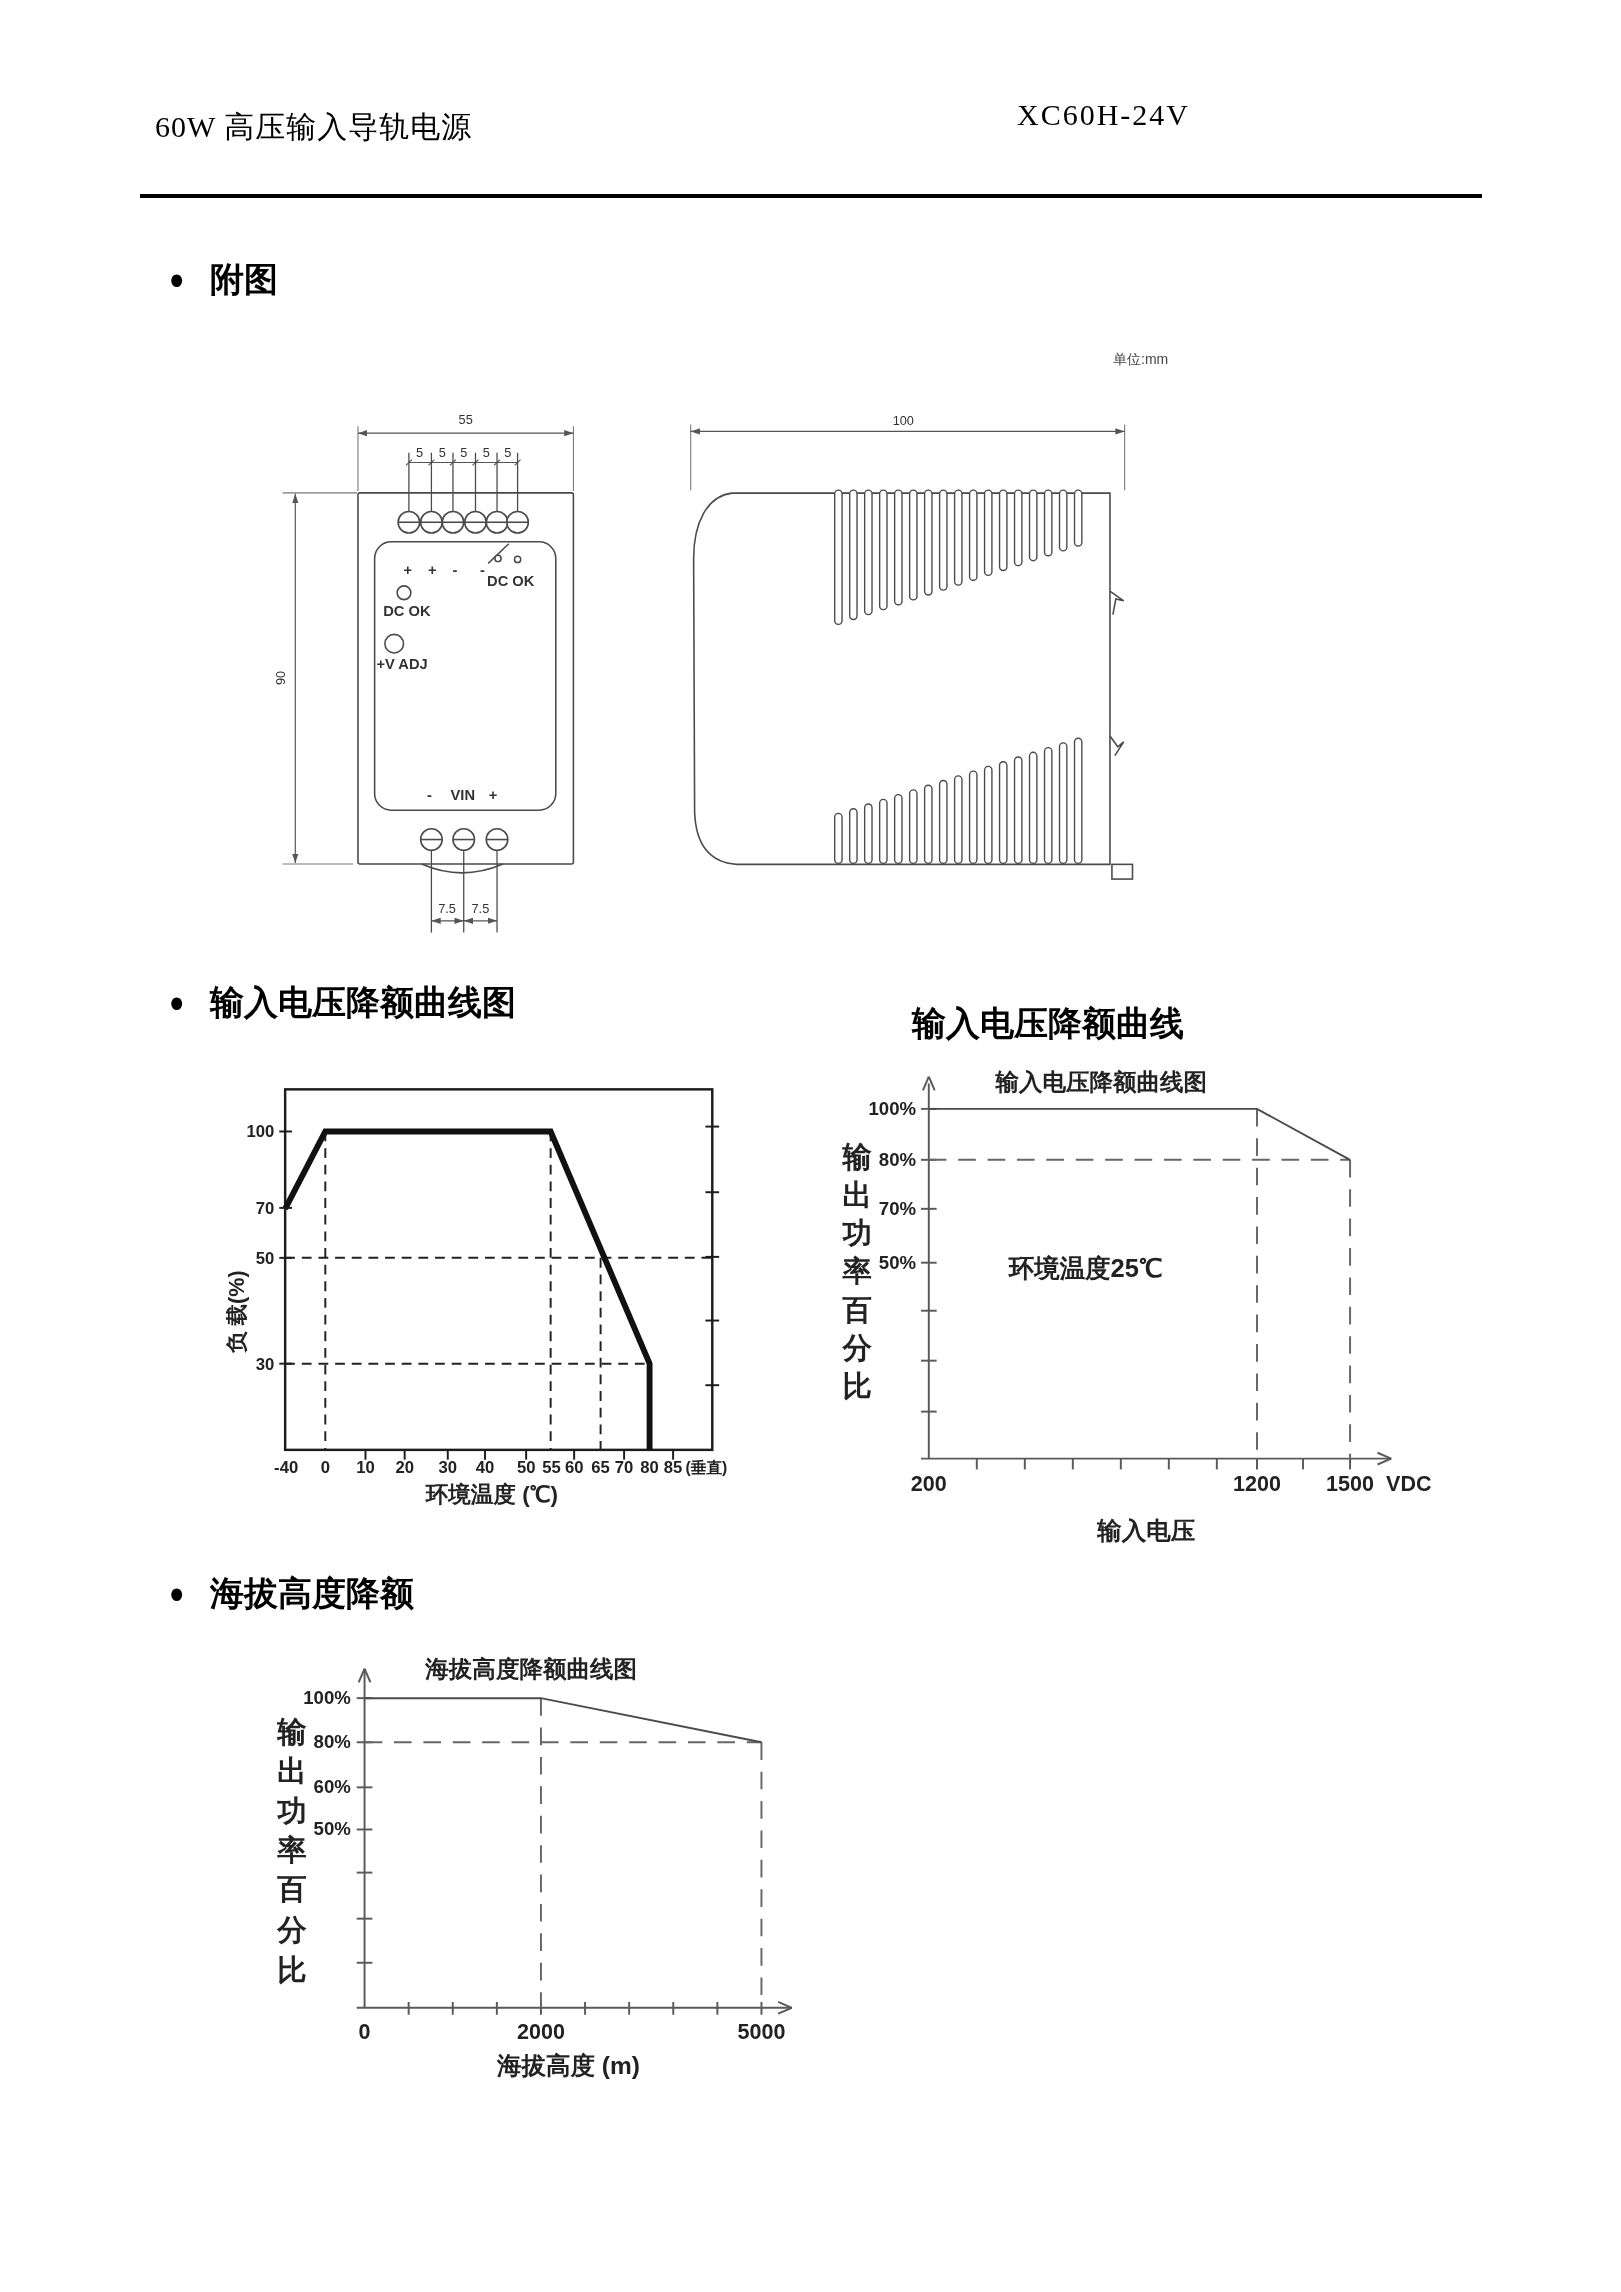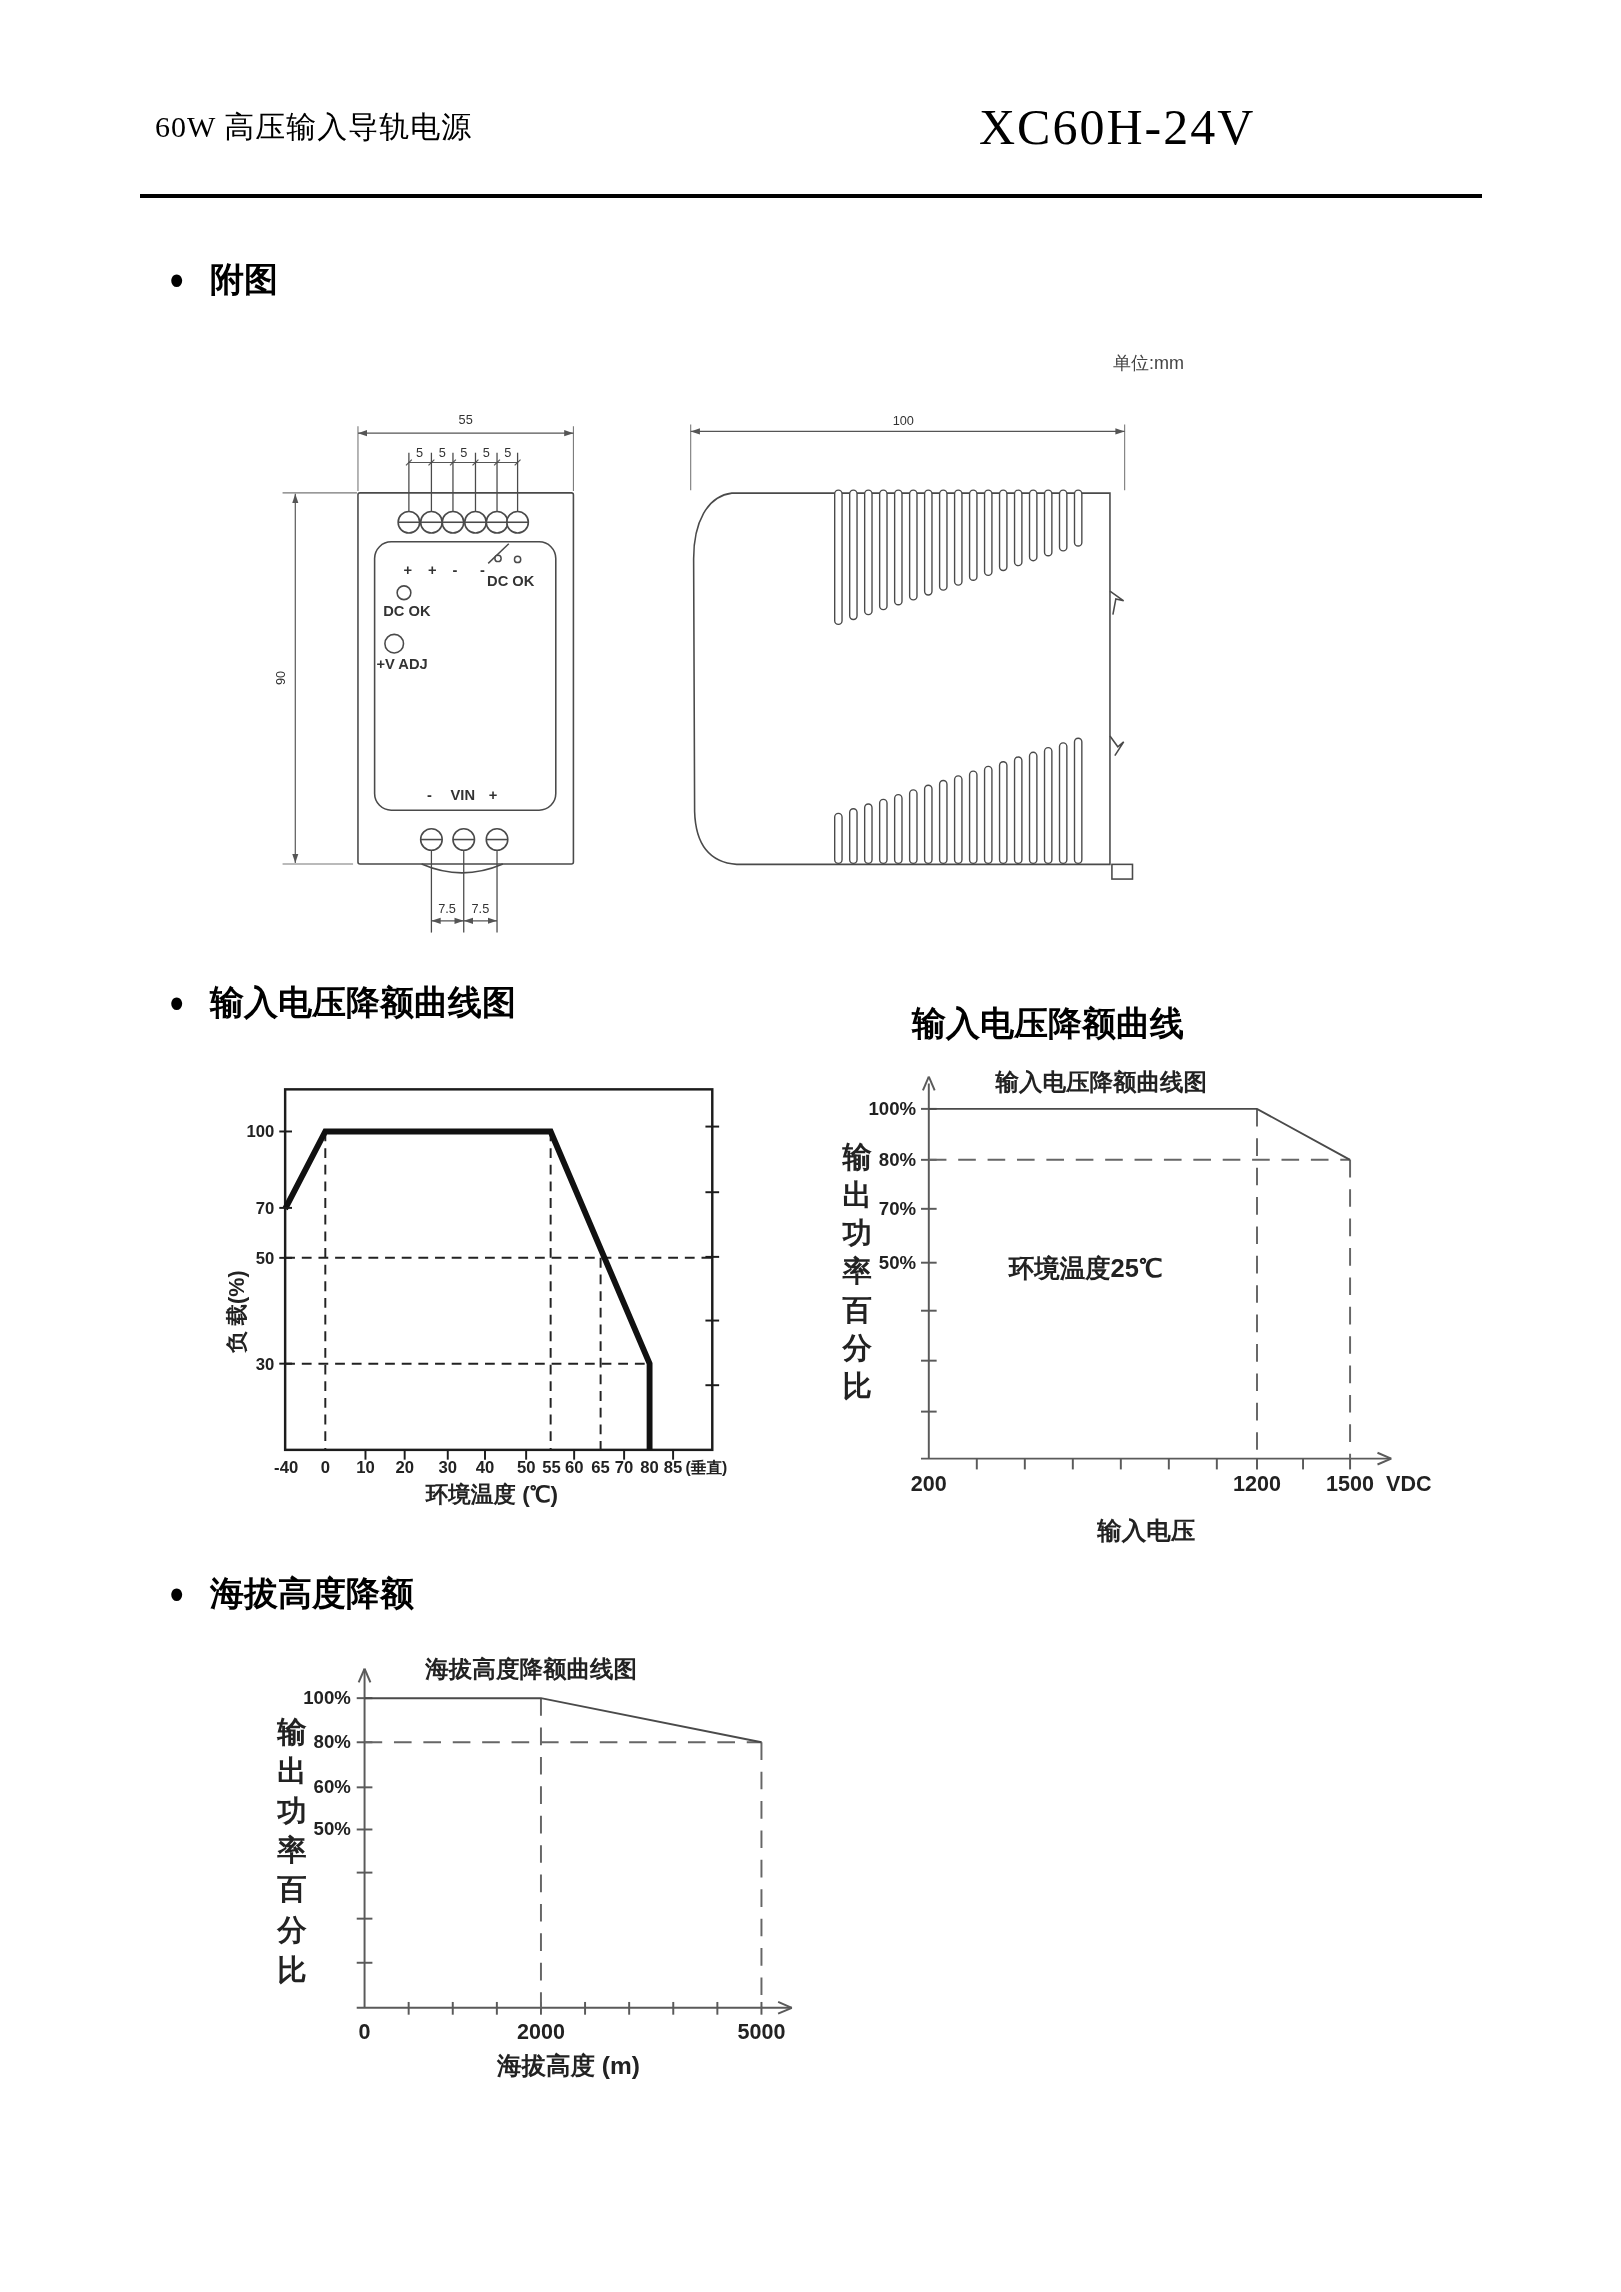--- a/index.html
+++ b/index.html
@@ -1,25 +1,25 @@
 <!DOCTYPE html>
 <html><head>
 <meta charset="utf-8">
 <style>
   html,body{margin:0;padding:0;background:#888;}
   .page{position:relative;width:1621px;height:2293px;background:#ffffff;
         font-family:"Liberation Sans", sans-serif;color:#111;overflow:hidden;}
   .abs{position:absolute;}
   .hdr-left{left:155px;top:107px;font-family:"Liberation Serif",serif;font-size:30px;letter-spacing:1px;color:#000;}
-  .hdr-right{left:979px;top:98px;font-family:"Liberation Serif",serif;font-size:50px;letter-spacing:2px;color:#000;}
+  .hdr-right{left:1017px;top:98px;font-family:"Liberation Serif",serif;font-size:30px;letter-spacing:2px;color:#000;}
   .hdr-rule{left:140px;top:194px;width:1342px;height:3.9px;background:#000;}
   .sec{display:flex;align-items:center;gap:25.5px;font-size:34px;font-weight:bold;color:#000;}
   .sec .dot{font-size:25.5px;line-height:1;transform:scaleY(1.15);}
   .sec-title-plain{font-size:34px;font-weight:bold;color:#000;margin-top:21px;}
-  .unit-note{left:1113px;top:351px;font-size:18px;color:#444;}
+  .unit-note{left:1113px;top:351px;font-size:14px;color:#444;}
   svg text{font-family:"Liberation Sans", sans-serif;}
   .dwg-label{fill:#333;font-size:15px;font-weight:600;}
   .dwg-small{fill:#333;font-size:13px;}
   .ch-txt{fill:#222;font-weight:600;}
 </style>
 </head>
 <body>
 
 <div class="page">
 

